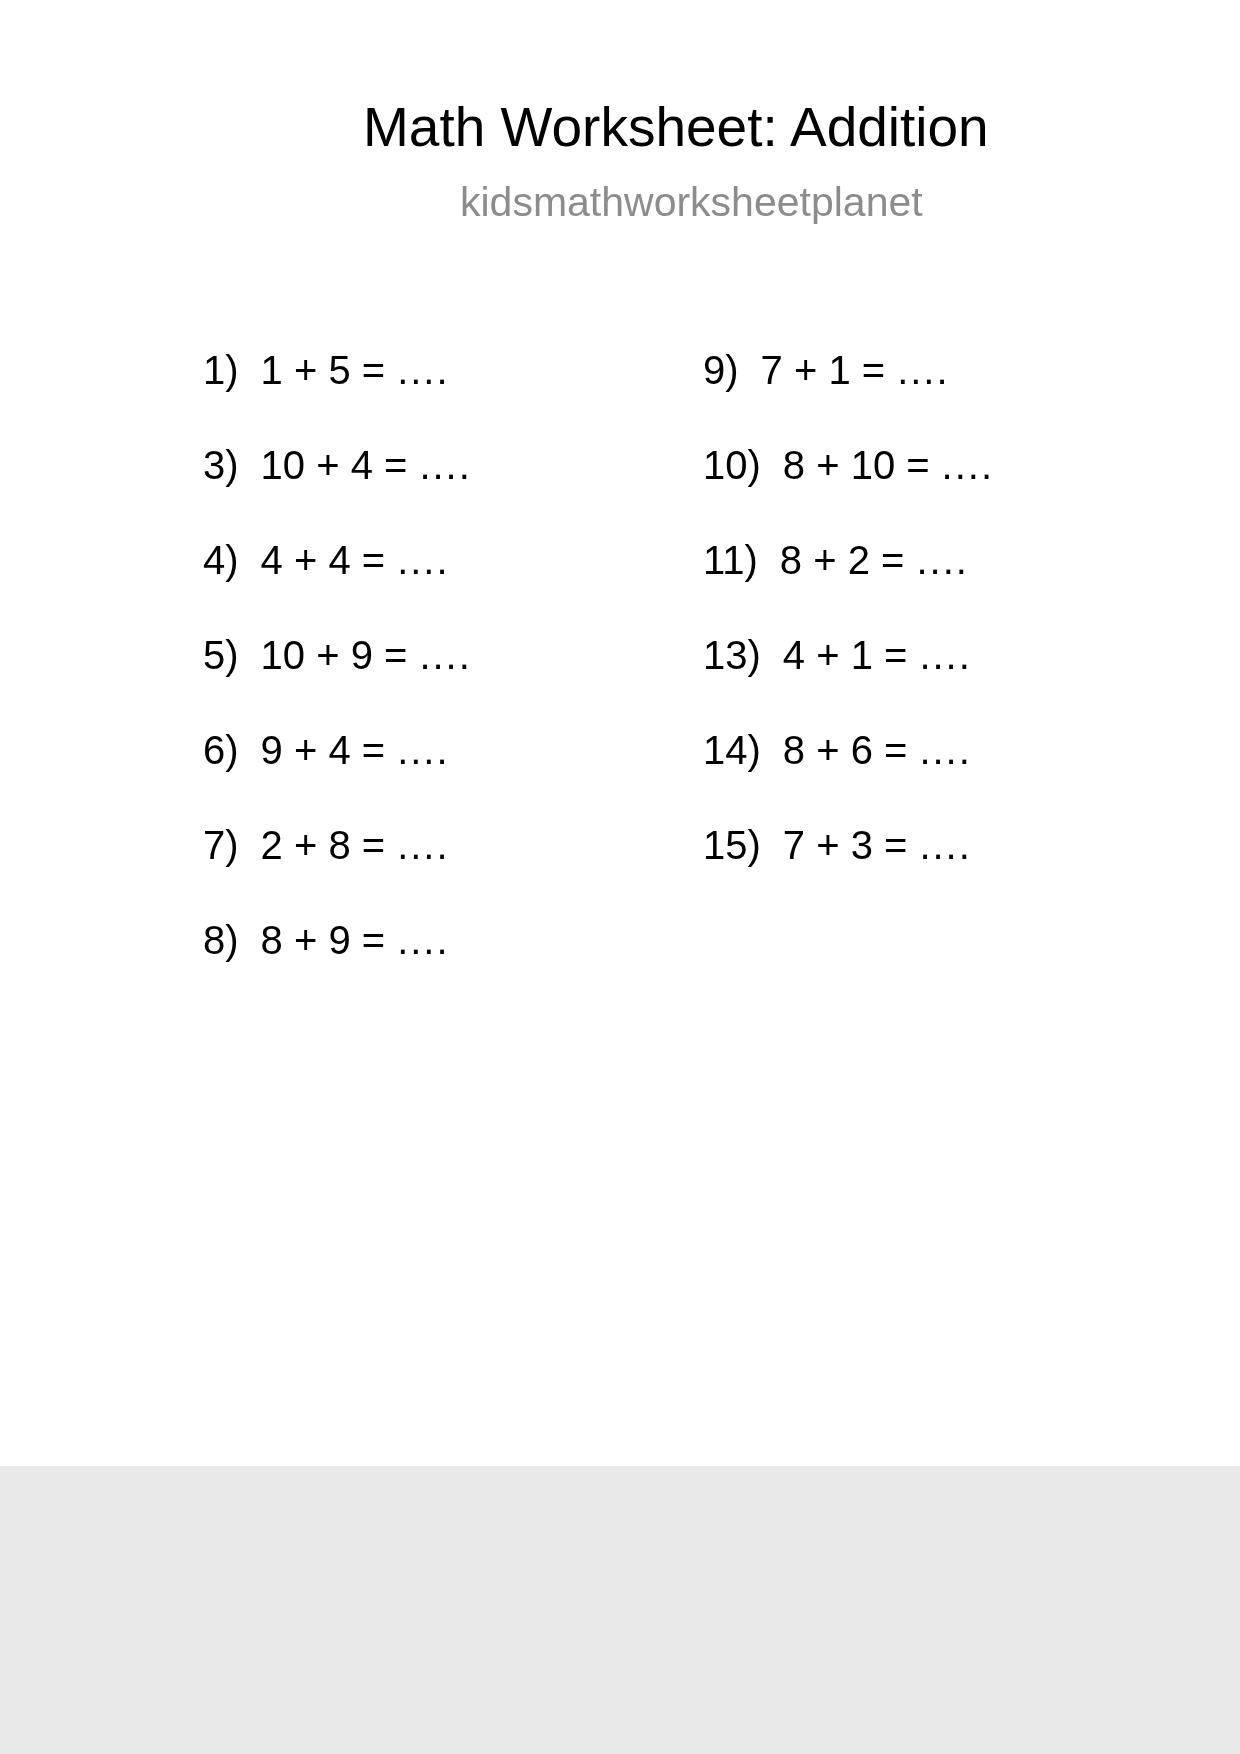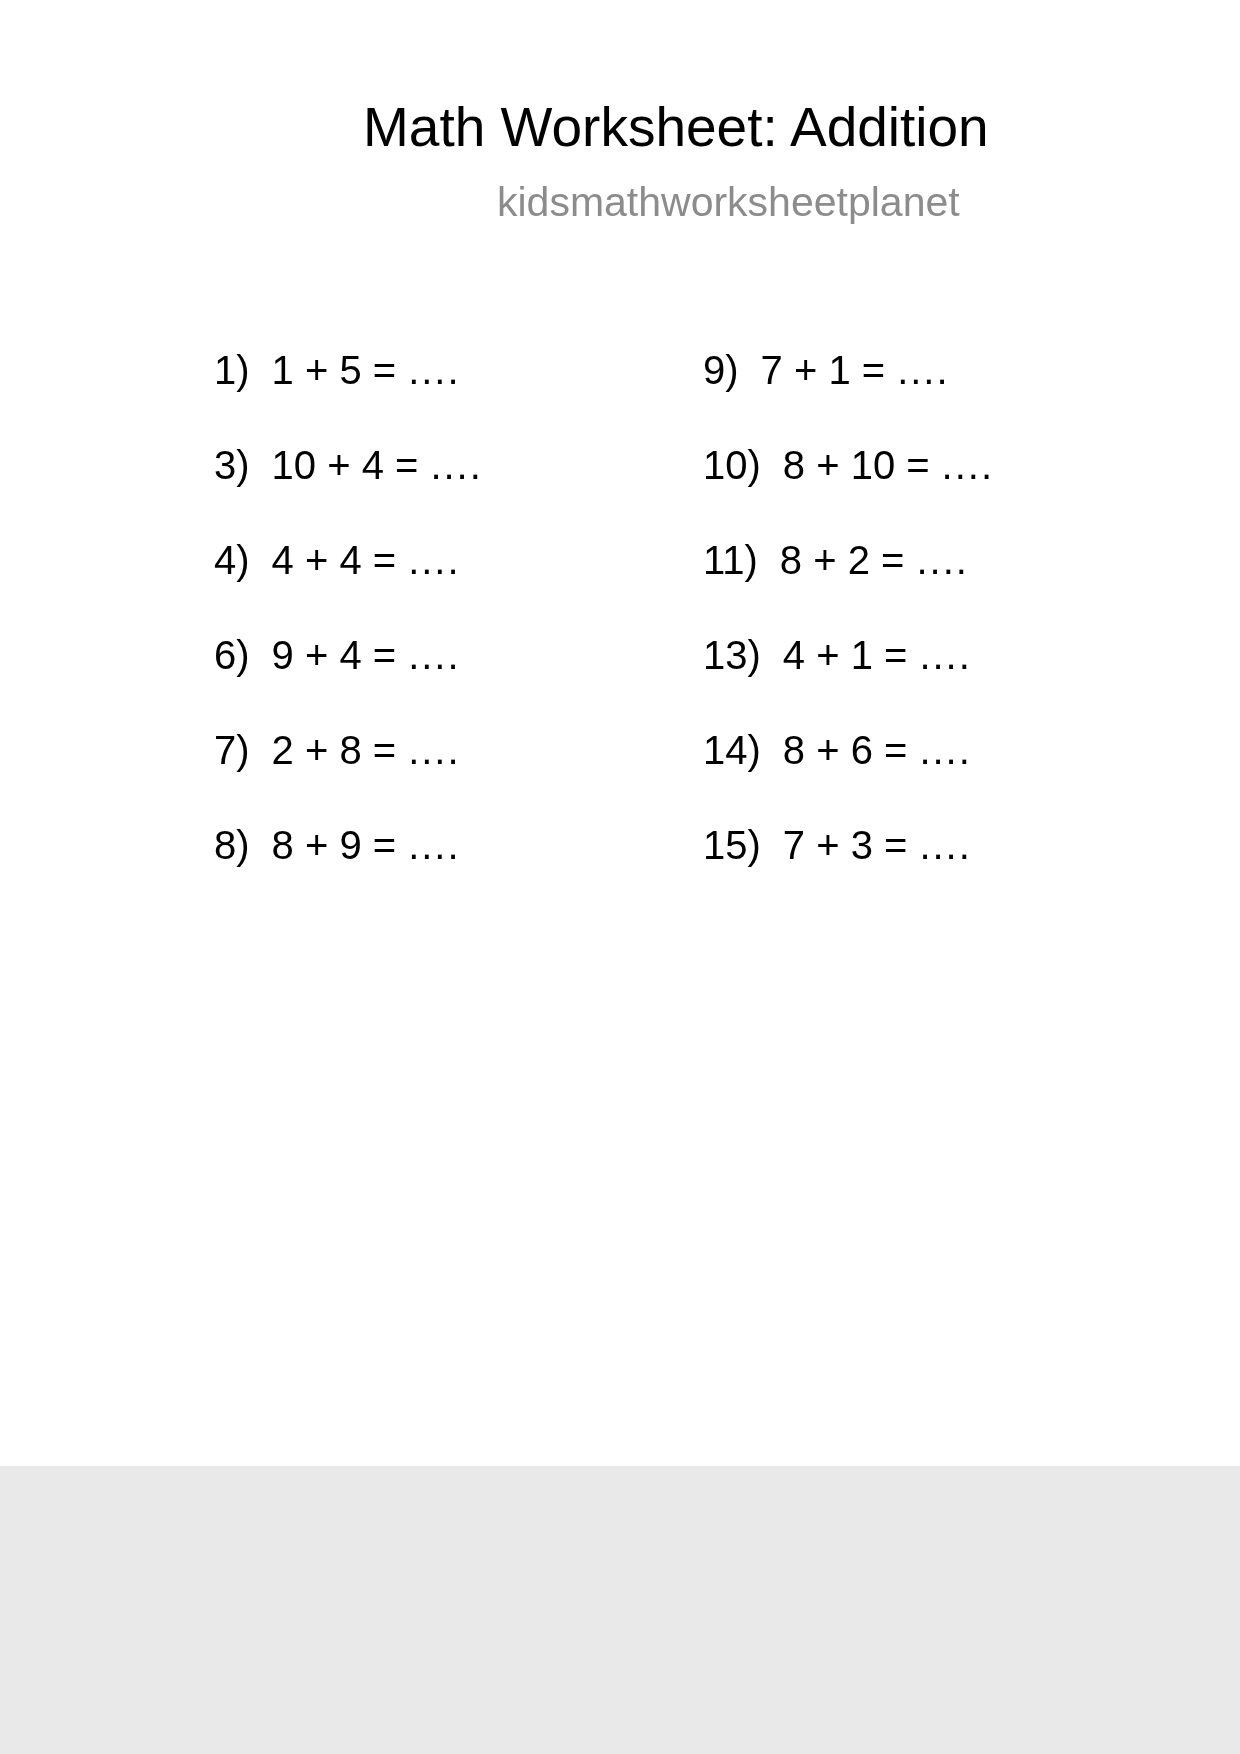--- a/index.html
+++ b/index.html
@@ -23,35 +23,35 @@
     left:363px;
     top:97px;
     font-size:55px;
     font-weight:400;
     line-height:1.1;
     letter-spacing:0;
     white-space:nowrap;
   }
   .subtitle{
     position:absolute;
-    left:497px;
+    left:460px;
     top:180px;
     font-size:41px;
     font-weight:400;
     line-height:1.1;
     color:var(--muted);
     white-space:nowrap;
   }
   .col{
     position:absolute;
     top:347px;
     display:grid;
     grid-auto-rows:95px;
   }
-  .col-left{left:203px;margin-left:11px;}
+  .col-left{left:203px;}
   .col-right{left:703px;}
   .row{
     font-size:40px;
     line-height:46px;
     white-space:nowrap;
   }
   .num{display:inline-block;}
   .expr{display:inline-block;margin-left:22px;}
   .blank{display:inline-block;margin-left:12px;letter-spacing:2px;}
 </style>
@@ -65,20 +65,23 @@
 
   <div class="col col-left">
     <div class="row">
       <span class="num">1)</span><span class="expr">1 + 5 =</span><span class="blank">....</span>
     </div>
     <div class="row">
       <span class="num">3)</span><span class="expr">10 + 4 =</span><span class="blank">....</span>
     </div>
     <div class="row">
       <span class="num">4)</span><span class="expr">4 + 4 =</span><span class="blank">....</span>
+    </div>
+    <div class="row">
+      <span class="num">5)</span><span class="expr">10 + 9 =</span><span class="blank">....</span>
     </div>
     <div class="row">
       <span class="num">6)</span><span class="expr">9 + 4 =</span><span class="blank">....</span>
     </div>
     <div class="row">
       <span class="num">7)</span><span class="expr">2 + 8 =</span><span class="blank">....</span>
     </div>
     <div class="row">
       <span class="num">8)</span><span class="expr">8 + 9 =</span><span class="blank">....</span>
     </div>

